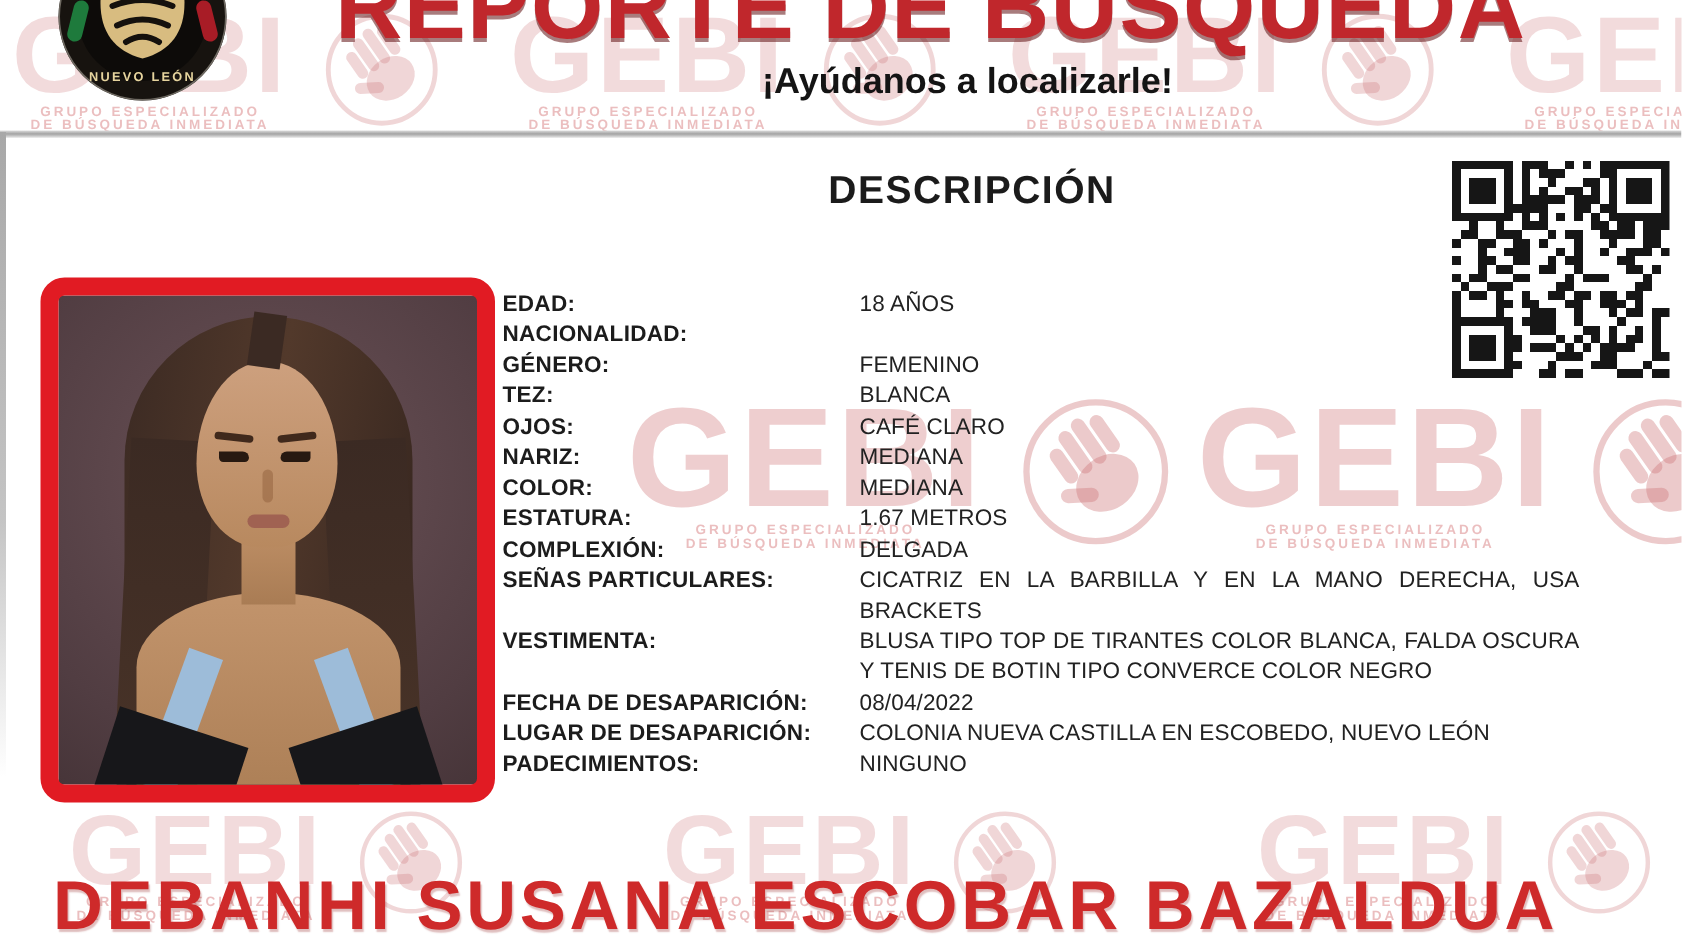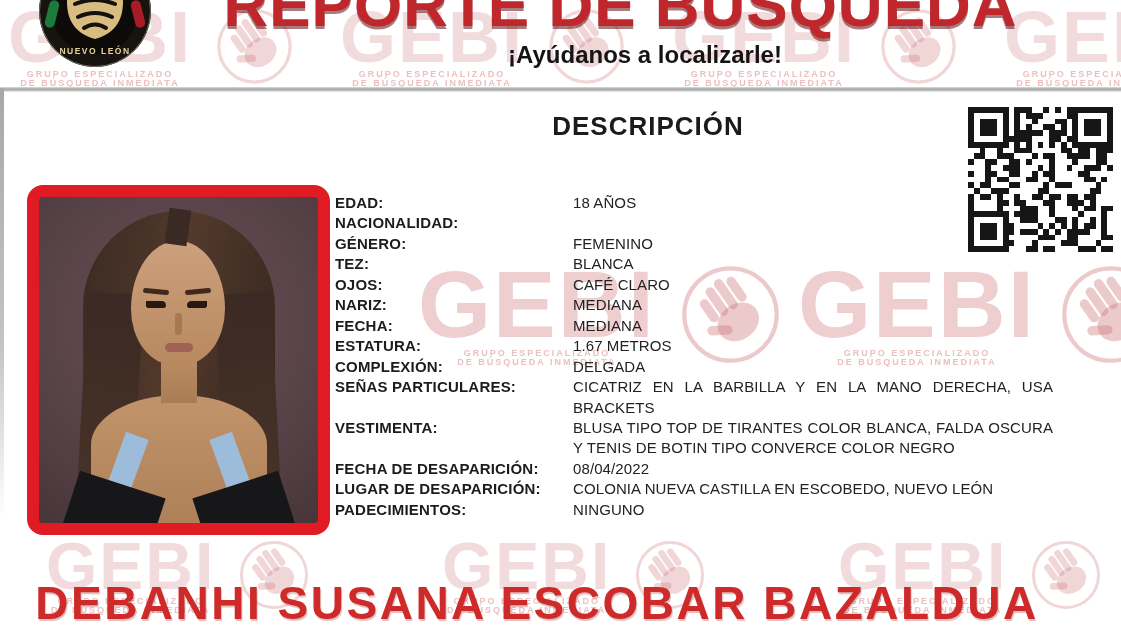--- a/index.html
+++ b/index.html
@@ -618,21 +618,21 @@
     </div>
     <div class="frow">
       <span class="flabel">OJOS:</span>
       <span class="fvalue">CAFÉ CLARO</span>
     </div>
     <div class="frow">
       <span class="flabel">NARIZ:</span>
       <span class="fvalue">MEDIANA</span>
     </div>
     <div class="frow">
-      <span class="flabel">FECHA:</span>
+      <span class="flabel">COLOR:</span>
       <span class="fvalue">MEDIANA</span>
     </div>
     <div class="frow">
       <span class="flabel">ESTATURA:</span>
       <span class="fvalue">1.67 METROS</span>
     </div>
     <div class="frow">
       <span class="flabel">COMPLEXIÓN:</span>
       <span class="fvalue">DELGADA</span>
     </div>

